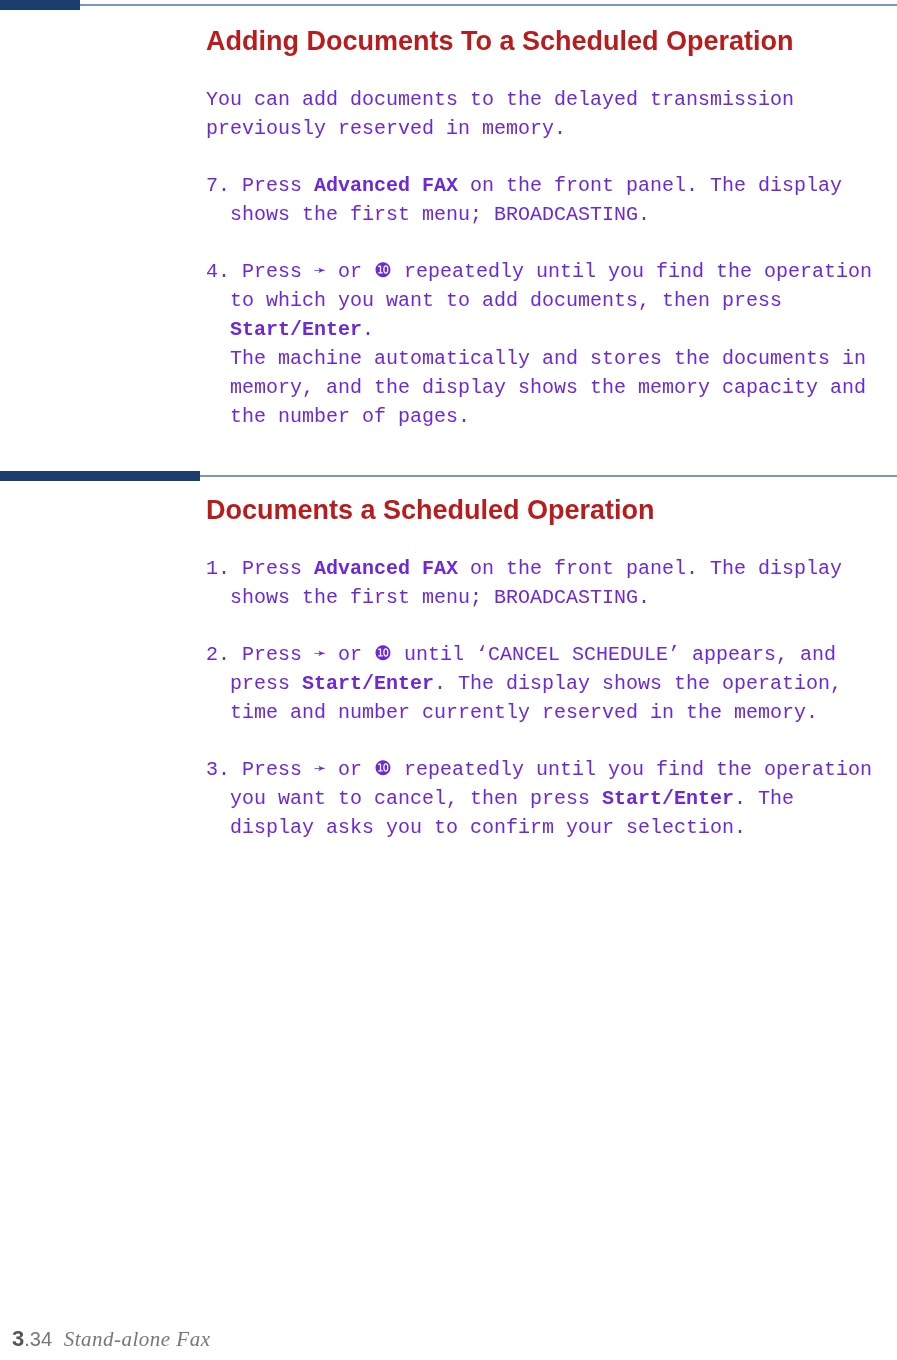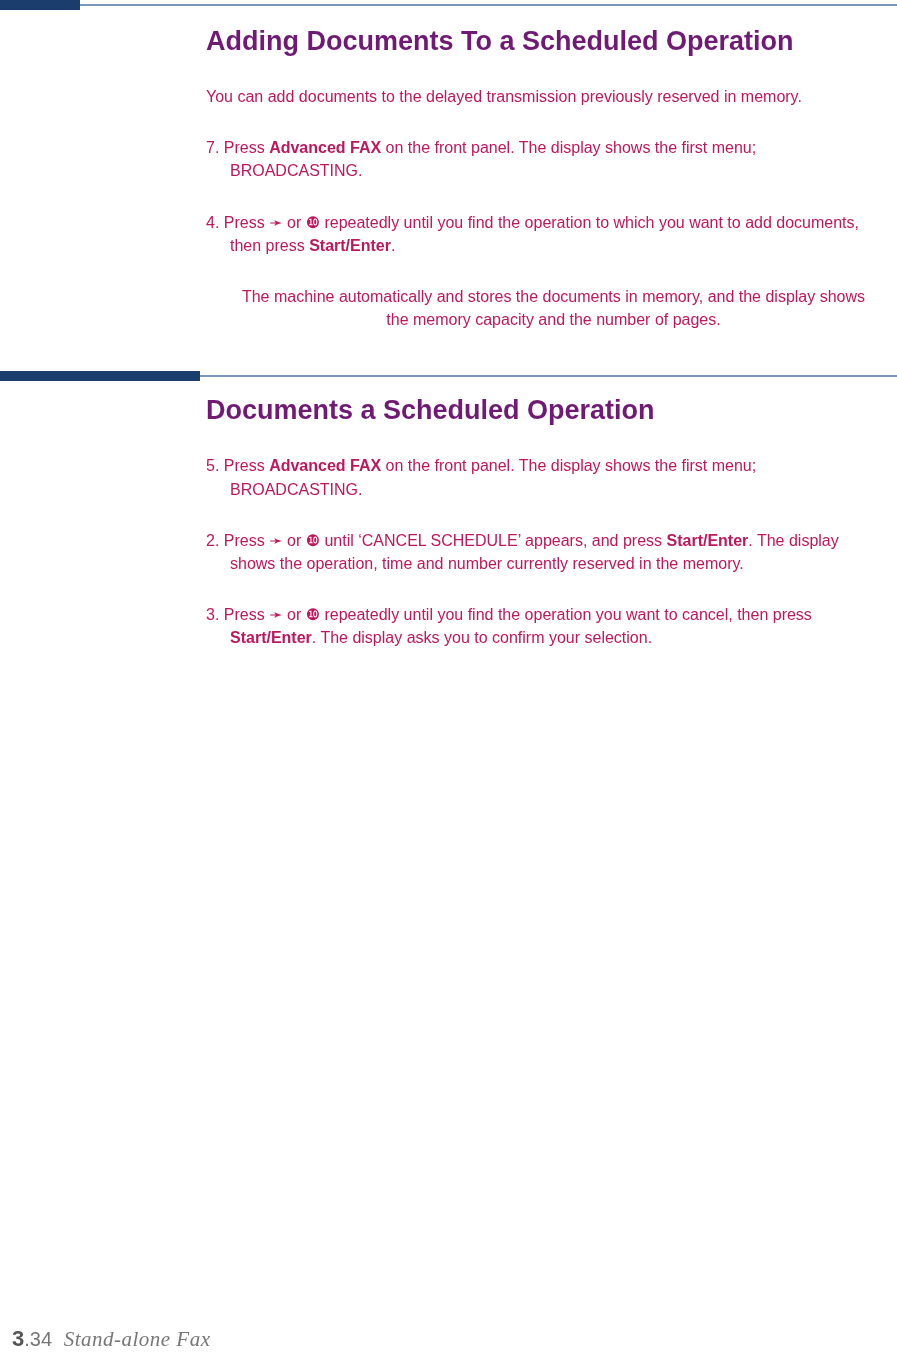--- a/index.html
+++ b/index.html
@@ -31,41 +31,39 @@
   .content {
     position: absolute;
     top: 20px;
     left: 206px;
     right: 20px;
   }
   h2.section {
     font-family: Arial, Helvetica, sans-serif;
     font-weight: bold;
     font-size: 27px;
-    color: #701a75;
+    color: #b91c1c;
     margin: 6px 0 28px 0;
     letter-spacing: 0px;
   }
   p.body, div.step {
-    font-family: Liberation Sans, sans-serif;
-    font-size: 16px;
-    color: #be185d;
+    font-family: Liberation Mono, monospace;
+    font-size: 20px;
+    color: #6d28d9;
     line-height: 1.45;
     margin: 0 0 28px 0;
     font-stretch: condensed;
   }
   div.step {
     padding-left: 24px;
     text-indent: -24px;
   }
   div.step .cont {
     display: block;
     text-indent: 0;
-    margin-top: 28px;
-    text-align: center;
   }
   b { font-weight: bold; }
   .midbar-wrap {
     position: relative;
     height: 20px;
     margin: 34px 0 10px -206px;
   }
   .midbar {
     position: absolute;
     top: 6px;
@@ -118,21 +116,21 @@
 
 
   <div class="midbar-wrap">
     <div class="midbar"></div>
     <div class="midbar-light"></div>
   </div>
 
   <h2 class="section">Documents a Scheduled Operation</h2>
 
   <div class="step">
-    <span>5. Press </span><b>Advanced FAX</b><span> on the front panel. The display shows the first menu; BROADCASTING.</span>
+    <span>1. Press </span><b>Advanced FAX</b><span> on the front panel. The display shows the first menu; BROADCASTING.</span>
   </div>
 
   <div class="step">
     <span>2. Press ➛ or ❿ until ‘CANCEL SCHEDULE’ appears, and press </span><b>Start/Enter</b><span>. The display shows the operation, time and number currently reserved in the memory.</span>
   </div>
 
   <div class="step">
     <span>3. Press ➛ or ❿ repeatedly until you find the operation you want to cancel, then press </span><b>Start/Enter</b><span>. The display asks you to confirm your selection.</span>
   </div>
 

